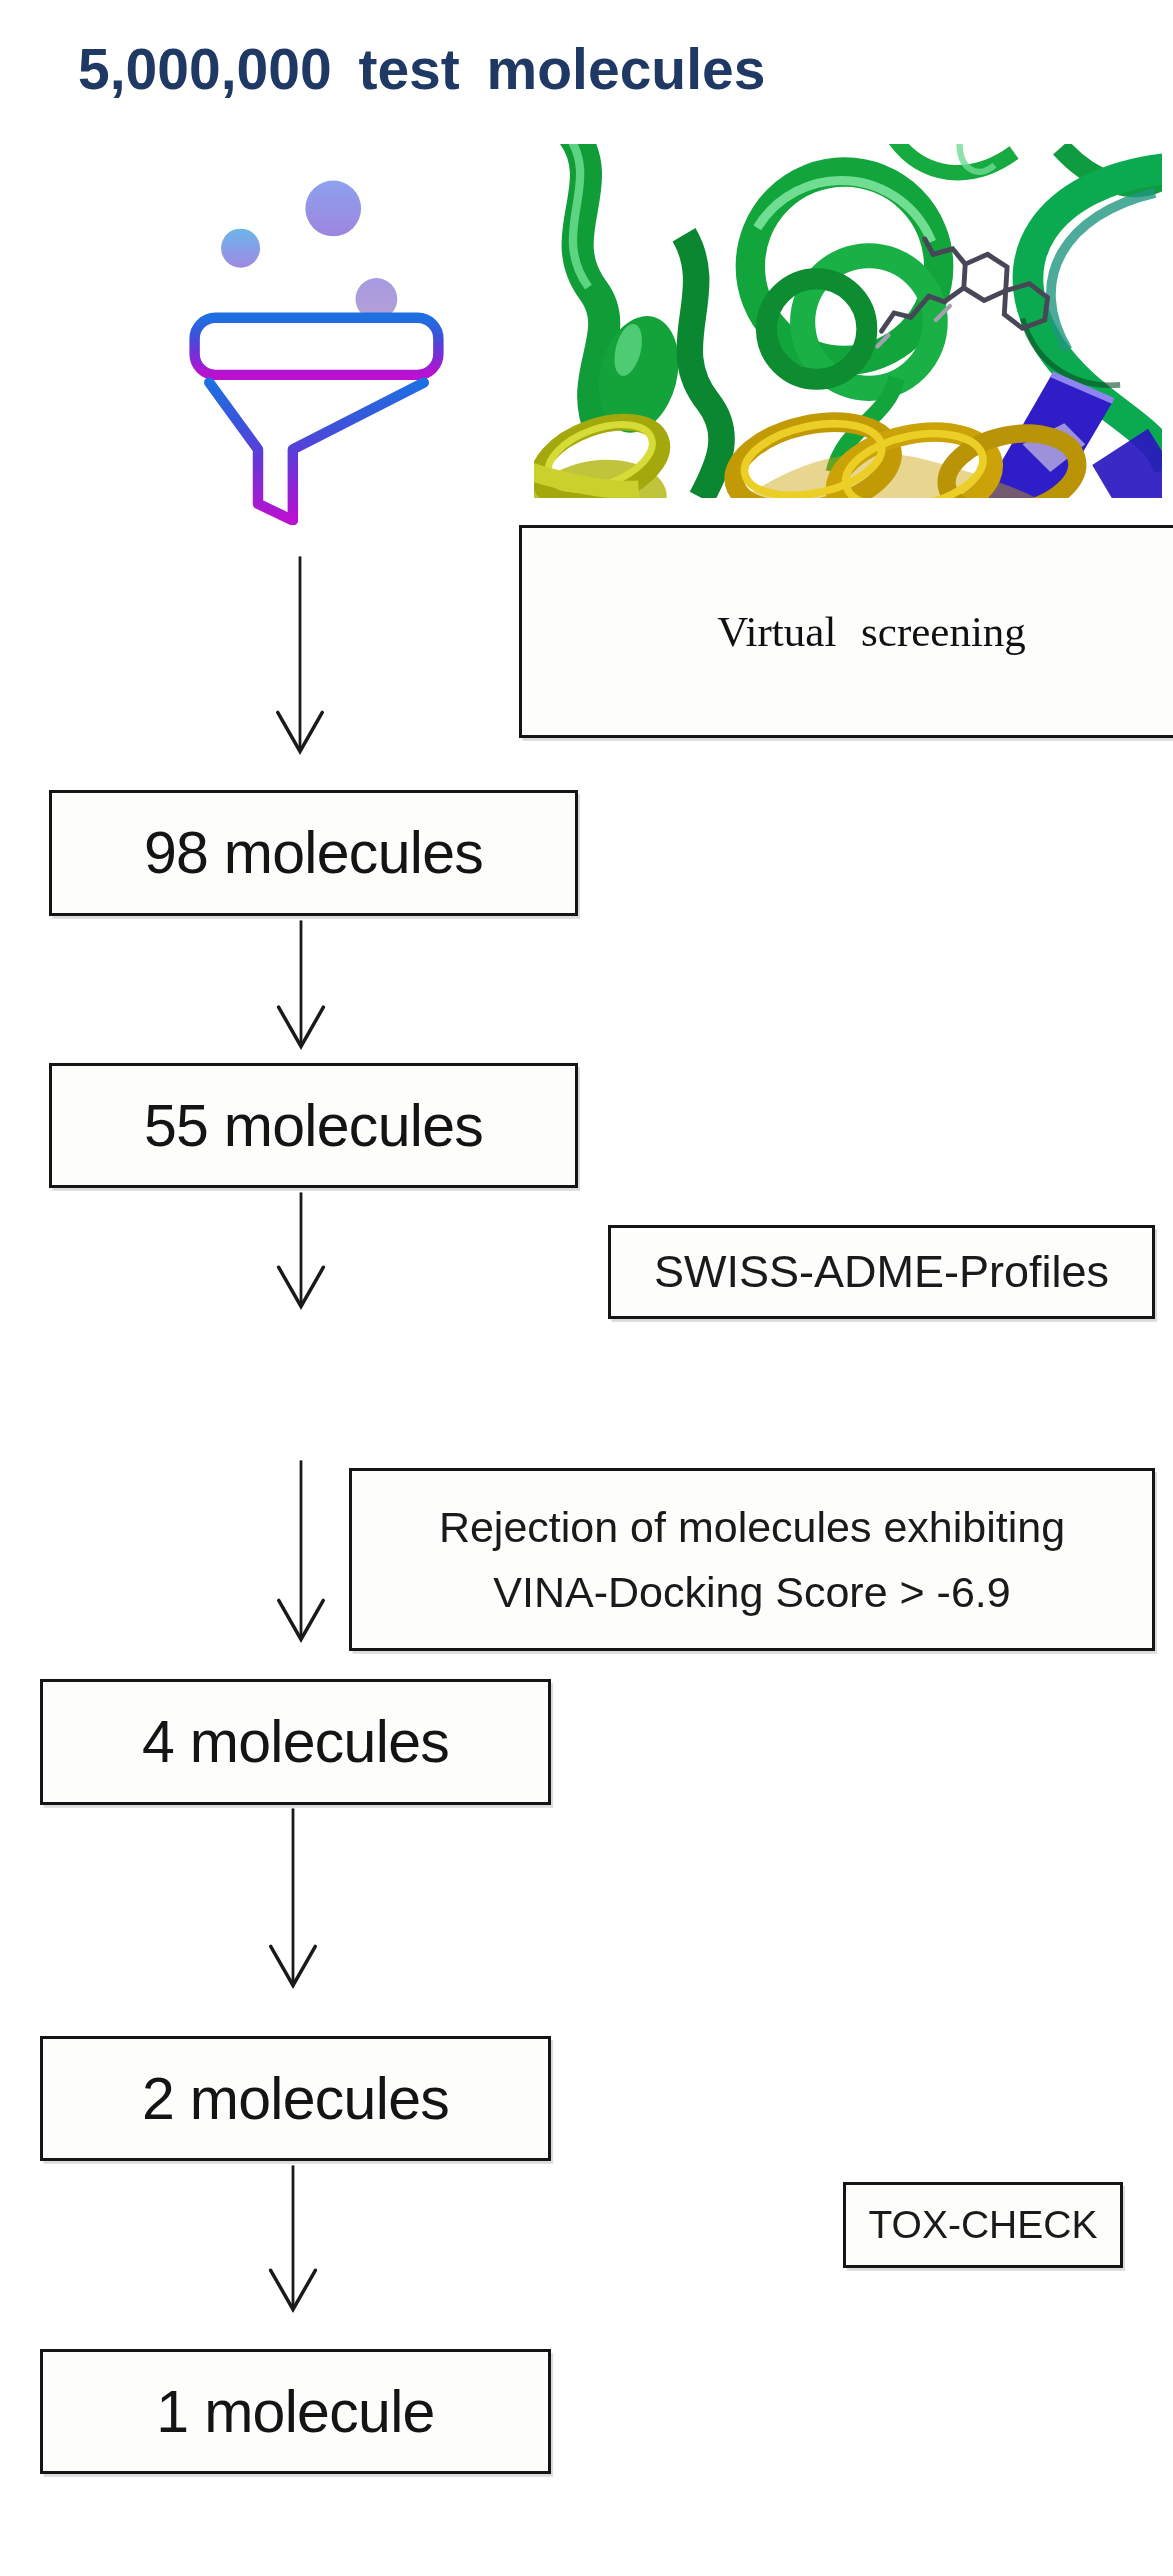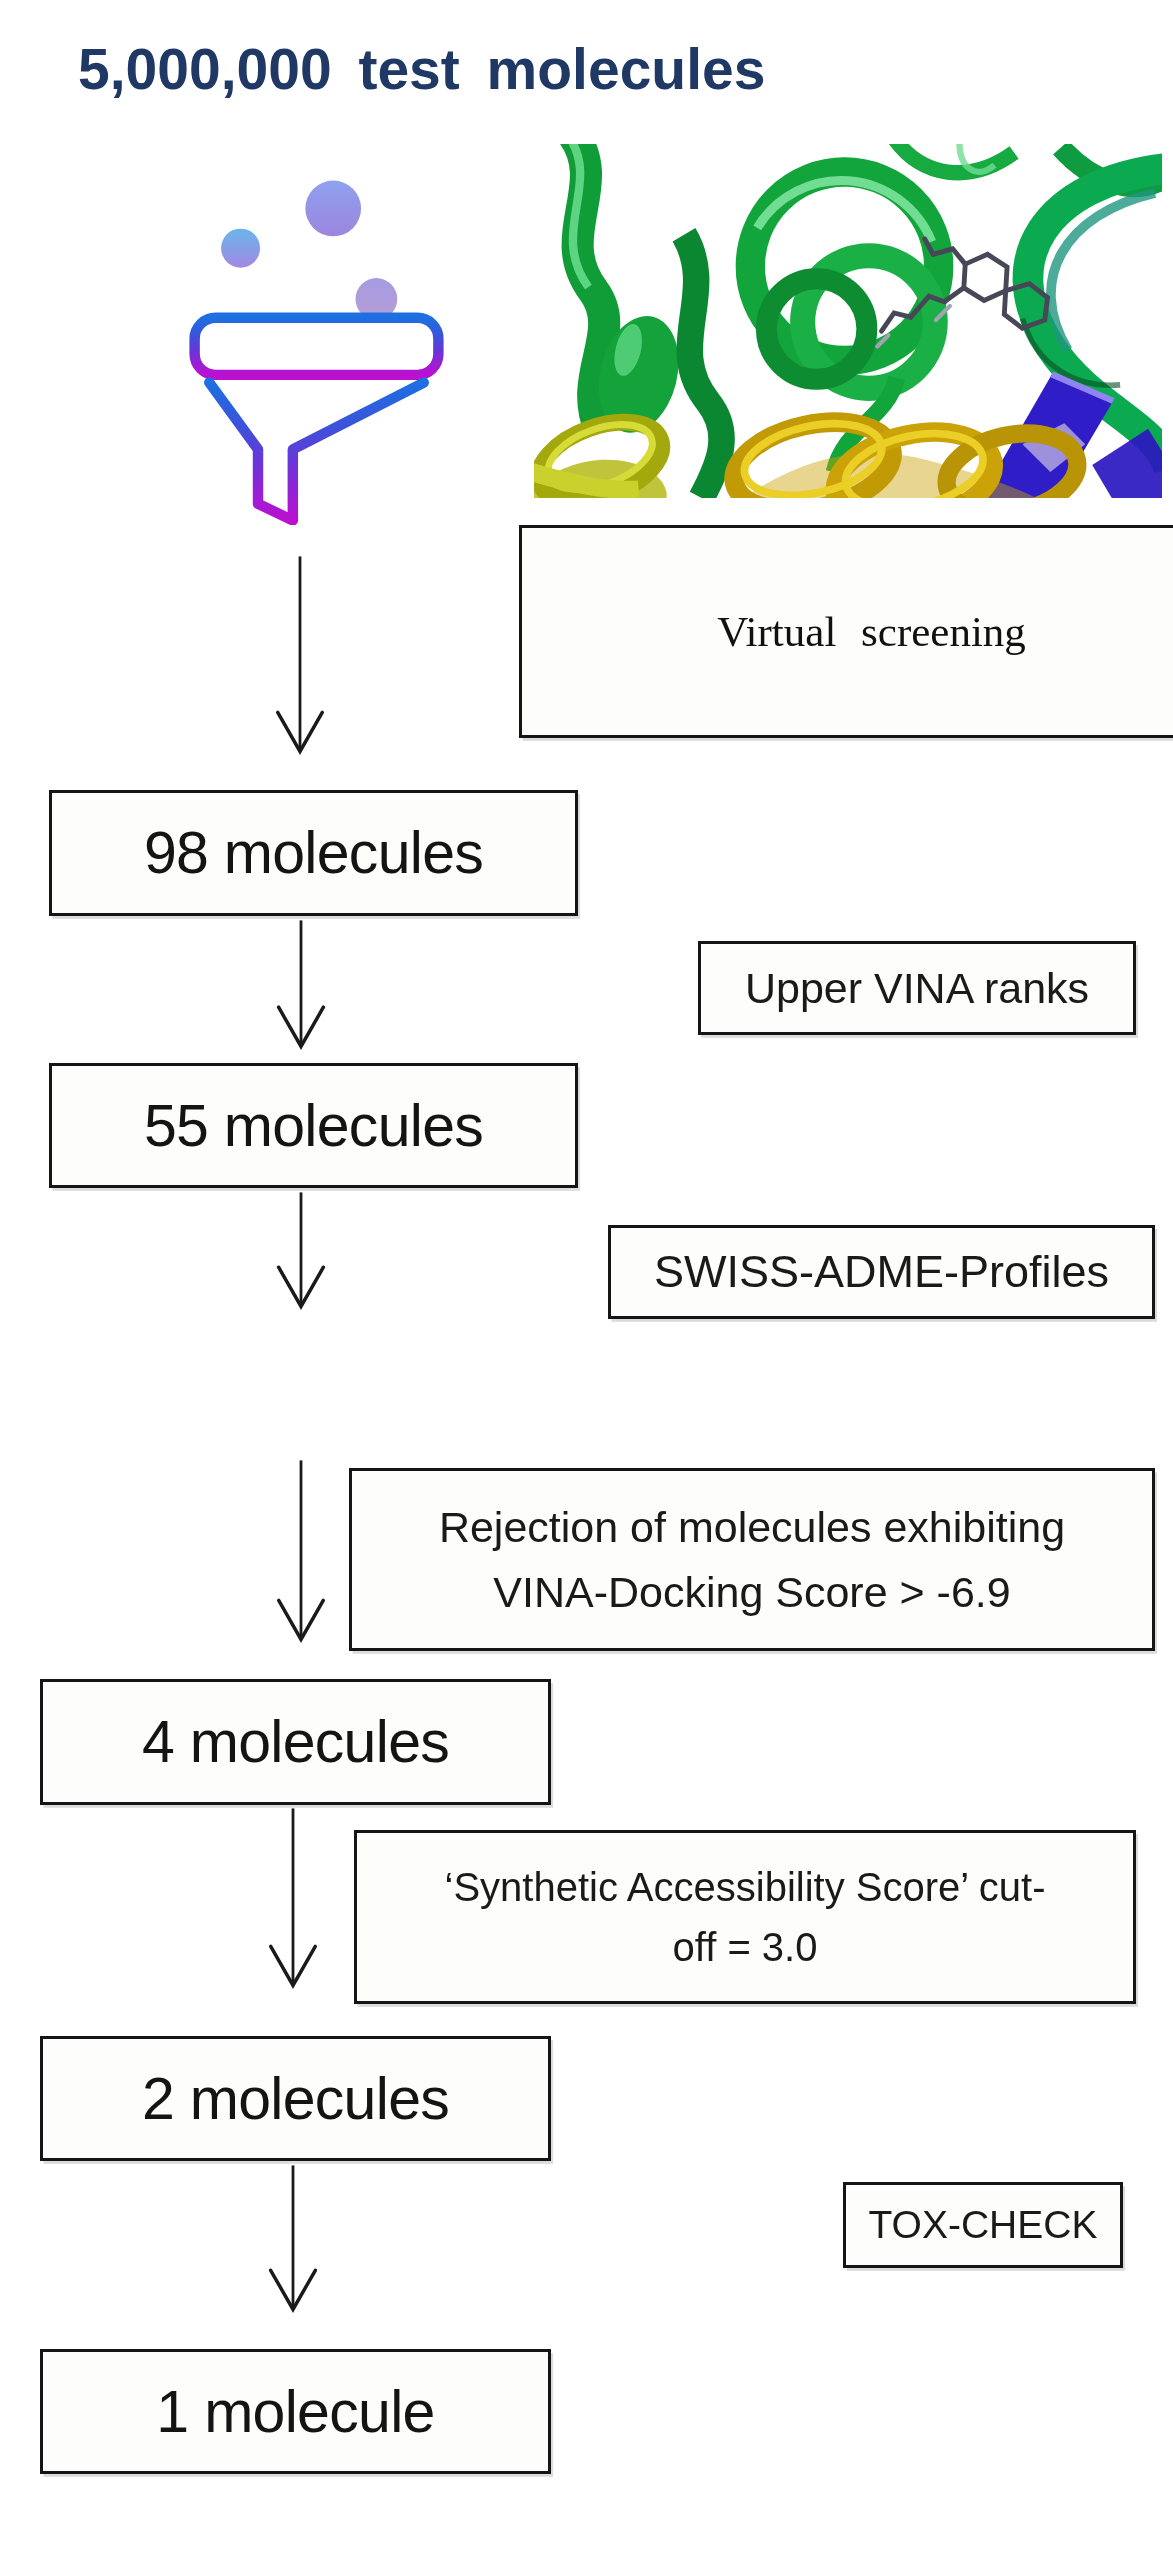--- a/index.html
+++ b/index.html
@@ -156,23 +156,20 @@
 
   <div class="abs box stage" style="left:49px;top:790px;width:529px;height:126px;">
     <span>98 molecules</span>
   </div>
 
   <svg class="abs" style="left:266px;top:919px;" width="70" height="133" viewBox="0 0 100 190">
     <line x1="50" y1="2" x2="50" y2="180" stroke="#1a1a1a" stroke-width="4"></line>
     <polyline points="18,126 50,182 82,126" fill="none" stroke="#1a1a1a" stroke-width="5" stroke-linecap="round"></polyline>
   </svg>
 
-  <div class="abs box note" style="left:698px;top:941px;width:438px;height:94px;font-size:43px;">
-    <span>Upper VINA ranks</span>
-  </div>
 
   <div class="abs box stage" style="left:49px;top:1063px;width:529px;height:125px;">
     <span>55 molecules</span>
   </div>
 
   <svg class="abs" style="left:266px;top:1191px;" width="70" height="121" viewBox="0 0 100 173">
     <line x1="50" y1="2" x2="50" y2="163" stroke="#1a1a1a" stroke-width="4"></line>
     <polyline points="18,109 50,165 82,109" fill="none" stroke="#1a1a1a" stroke-width="5" stroke-linecap="round"></polyline>
   </svg>
 
@@ -195,26 +192,20 @@
 
   <div class="abs box stage" style="left:40px;top:1679px;width:511px;height:126px;">
     <span>4 molecules</span>
   </div>
 
   <svg class="abs" style="left:258px;top:1807px;" width="70" height="184" viewBox="0 0 100 264">
     <line x1="50" y1="2" x2="50" y2="254" stroke="#1a1a1a" stroke-width="4"></line>
     <polyline points="18,200 50,256 82,200" fill="none" stroke="#1a1a1a" stroke-width="5" stroke-linecap="round"></polyline>
   </svg>
 
-  <div class="abs box note" style="left:354px;top:1830px;width:782px;height:174px;font-size:40px;">
-    <div>
-      <span class="ln">‘Synthetic Accessibility Score’ cut-</span>
-      <span class="ln">off = 3.0</span>
-    </div>
-  </div>
 
   <div class="abs box stage" style="left:40px;top:2036px;width:511px;height:125px;">
     <span>2 molecules</span>
   </div>
 
   <svg class="abs" style="left:258px;top:2164px;" width="70" height="151" viewBox="0 0 100 216">
     <line x1="50" y1="2" x2="50" y2="206" stroke="#1a1a1a" stroke-width="4"></line>
     <polyline points="18,152 50,208 82,152" fill="none" stroke="#1a1a1a" stroke-width="5" stroke-linecap="round"></polyline>
   </svg>
 

